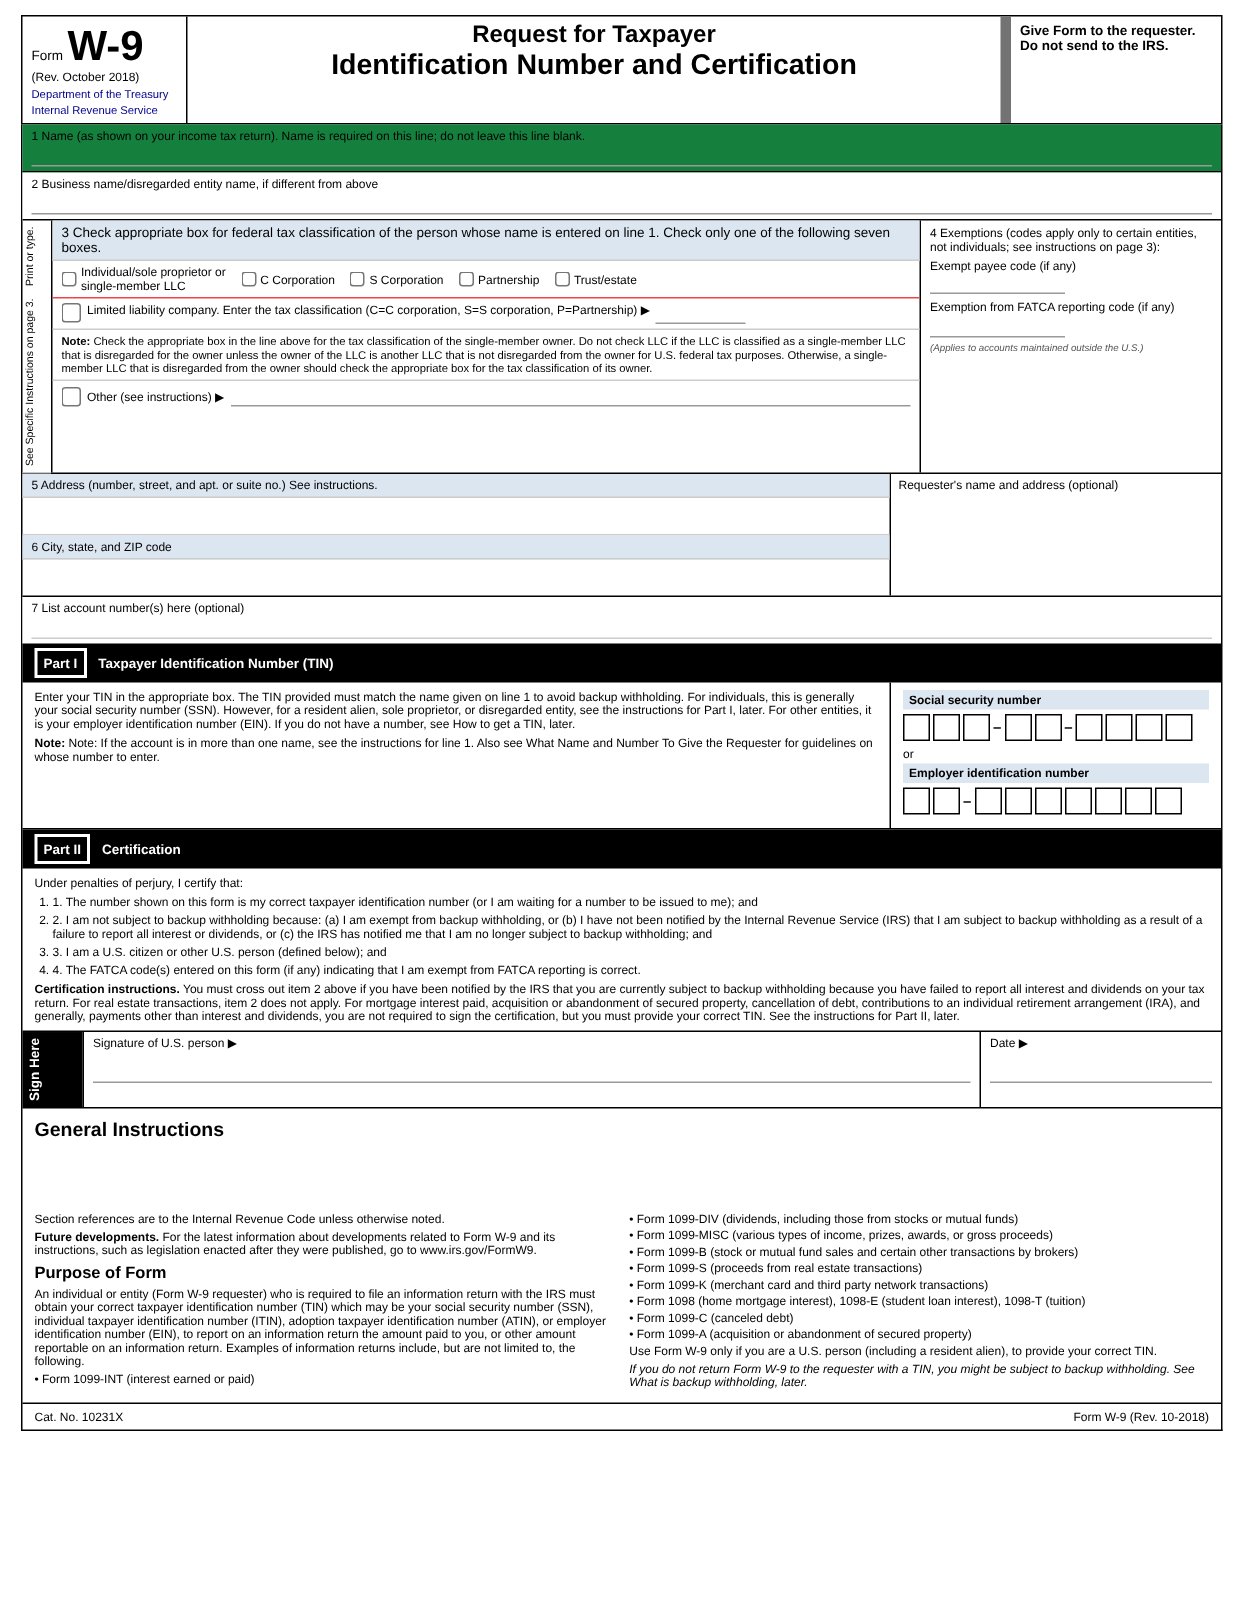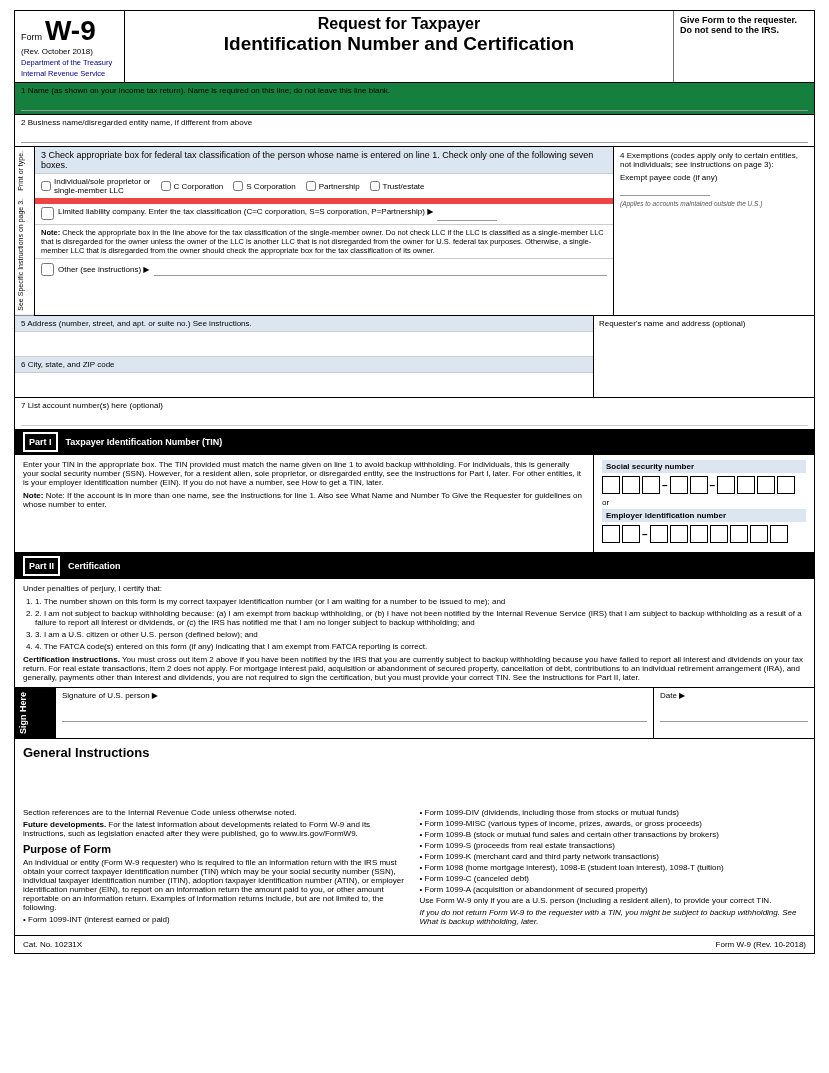--- a/index.html
+++ b/index.html
@@ -37,21 +37,21 @@
     .form-label {
       font-size: 9px;
       font-weight: normal;
     }
     .rev-date { font-size: 8px; }
     .dept-text { font-size: 7.5px; margin-top: 2px; color: #00008b; }
     .header-center {
       flex: 1;
       text-align: center;
       padding: 4px 8px;
-      border-right: 1px solid #737373;
+      border-right: 7px solid #737373;
     }
     .main-title {
       font-size: 16px;
       font-weight: bold;
     }
     .sub-title {
       font-size: 19px;
       font-weight: bold;
     }
     .irs-url {
@@ -100,21 +100,21 @@
     .line3-header {
       background-color: #dce6f1;
       padding: 3px 6px;
       border-bottom: 1px solid #ccc;
     }
     .checkboxes-row {
       display: flex;
       align-items: center;
       padding: 3px 6px;
       gap: 10px;
-      border-bottom: 6px solid #ef4444;
+      border-bottom: 1px solid #ef4444;
     }
     .checkbox-item {
       display: flex;
       align-items: center;
       gap: 3px;
       font-size: 8px;
     }
     .checkbox-item input[type=checkbox] {
       width: 10px;
       height: 10px;
@@ -447,20 +447,24 @@
           <input type="text" style="flex: 1 1 0%; border-top: none; border-right: none; border-left: none; border-image: initial; border-bottom: 1px solid rgb(153, 153, 153); outline: none; font-size: 8px; height: 14px; background: transparent;">
         </div>
       </div>
 
       <div style="width:200px;padding:4px 6px;font-size:8px;">
         <div style="margin-bottom:4px;">4  Exemptions (codes apply only to certain entities, not individuals; see instructions on page 3):</div>
         <div class="exempt-payee">
           <div>Exempt payee code (if any)</div>
           <input type="text" class="exempt-input" style="">
         </div>
+        <div>
+          <div>Exemption from FATCA reporting code (if any)</div>
+          <input type="text" class="fatca-input" style="">
+        </div>
         <div class="applies-text">(Applies to accounts maintained outside the U.S.)</div>
       </div>
     </div>
 
     <div class="address-section">
       <div class="addr-left">
         <div class="addr-line blue-bg">5  Address (number, street, and apt. or suite no.) See instructions.</div>
         <div class="addr-line">
           <input type="text" style="width: 100%; border: none; outline: none; height: 18px; font-size: 9px;">
         </div>

